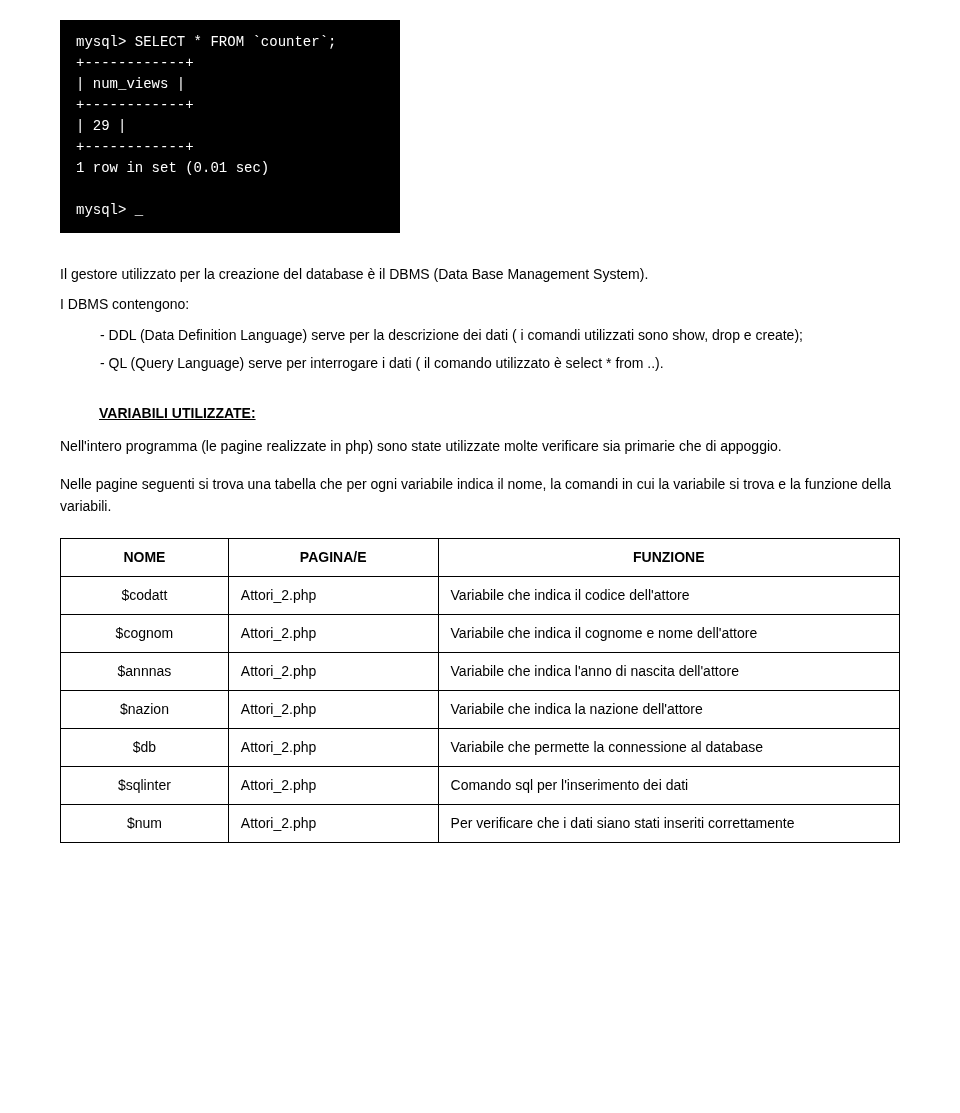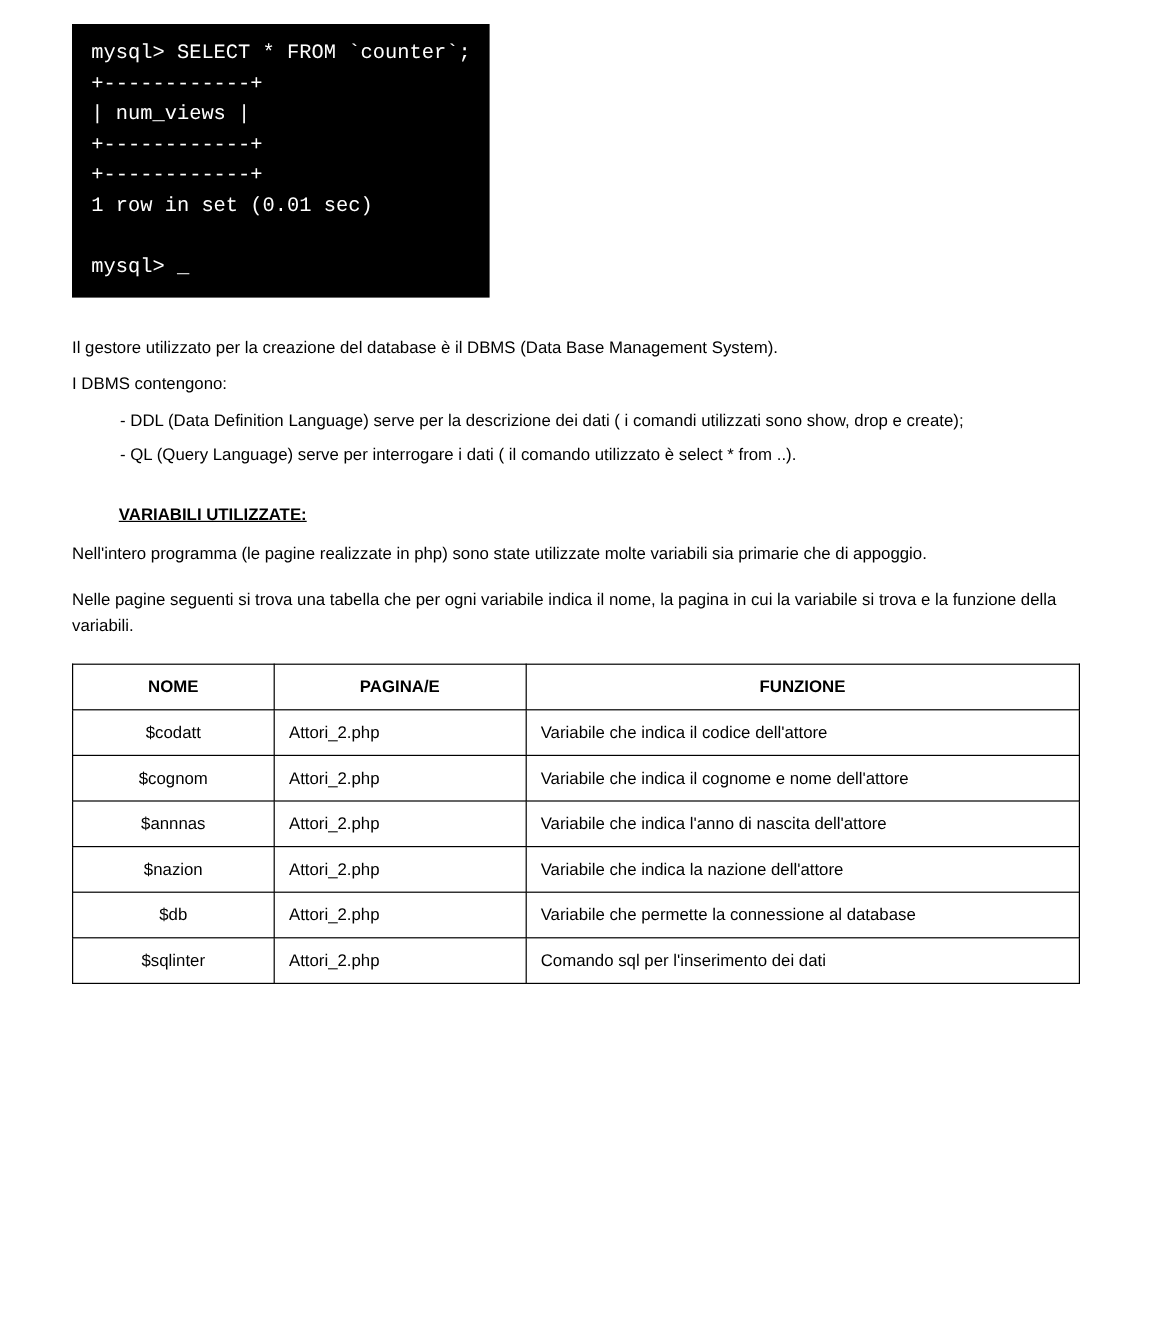--- a/index.html
+++ b/index.html
@@ -10,21 +10,21 @@
       color: #000000;
       width: 960px;
       min-height: 1113px;
       padding: 20px 60px 40px 60px;
     }
 
     .terminal-block {
       background: #000000;
       color: #ffffff;
       font-family: 'Courier New', Courier, monospace;
-      font-size: 17px;
+      font-size: 14px;
       padding: 12px 16px;
       margin-bottom: 30px;
       display: inline-block;
       min-width: 340px;
       line-height: 1.5;
     }
 
     .terminal-block .cmd-line {
       color: #ffffff;
     }
@@ -99,40 +99,41 @@
   </style>
 </head>
 <body>
 
 <div>
   <div class="terminal-block">
     <div class="cmd-line">mysql&gt; SELECT * FROM `counter`;</div>
     <div>+------------+</div>
     <div>| num_views  |</div>
     <div>+------------+</div>
+    <div>|         29 |</div>
     <div>+------------+</div>
     <div>1 row in set (0.01 sec)</div>
     <div>&nbsp;</div>
     <div class="cmd-line">mysql&gt; _</div>
   </div>
 </div>
 
 <div class="text-section">
   <p>Il gestore utilizzato per la creazione del database è il DBMS (Data Base Management System).</p>
   <p>I DBMS contengono:</p>
   <ul class="bullet-list">
     <li>DDL  (Data Definition Language)  serve per la descrizione dei dati ( i comandi utilizzati sono show, drop e create);</li>
     <li>QL  (Query Language) serve per interrogare i dati ( il comando utilizzato è select * from ..).</li>
   </ul>
 </div>
 
 <div class="section-title">VARIABILI  UTILIZZATE:</div>
 
-<div class="description-text">Nell'intero programma (le pagine realizzate  in php) sono state utilizzate molte variabili sia primarie che di appoggio.</div>
-<div class="description-text">Nelle pagine seguenti si trova una tabella che per ogni variabile indica il nome, la pagina in cui la variabile si trova e la funzione della variabili.</div>
+<div class="description-text">Nell'intero programma (le pagine realizzate  in php) sono state utilizzate molte verificare sia primarie che di appoggio.</div>
+<div class="description-text">Nelle pagine seguenti si trova una tabella che per ogni variabile indica il nome, la comandi in cui la variabile si trova e la funzione della variabili.</div>
 
 <table>
   <thead>
     <tr>
       <th>NOME</th>
       <th>PAGINA/E</th>
       <th>FUNZIONE</th>
     </tr>
   </thead>
   <tbody id="table-body">
@@ -159,14 +160,19 @@
       <tr>
         <td>$db</td>
         <td>Attori_2.php</td>
         <td>Variabile che permette la connessione al database</td>
       </tr>
       <tr>
         <td>$sqlinter</td>
         <td>Attori_2.php</td>
         <td>Comando sql per l'inserimento dei dati</td>
       </tr>
+      <tr>
+        <td>$num</td>
+        <td>Attori_2.php</td>
+        <td>Per verificare che i dati siano stati inseriti correttamente</td>
+      </tr>
     </tbody>
 </table>
 
 </body></html>

